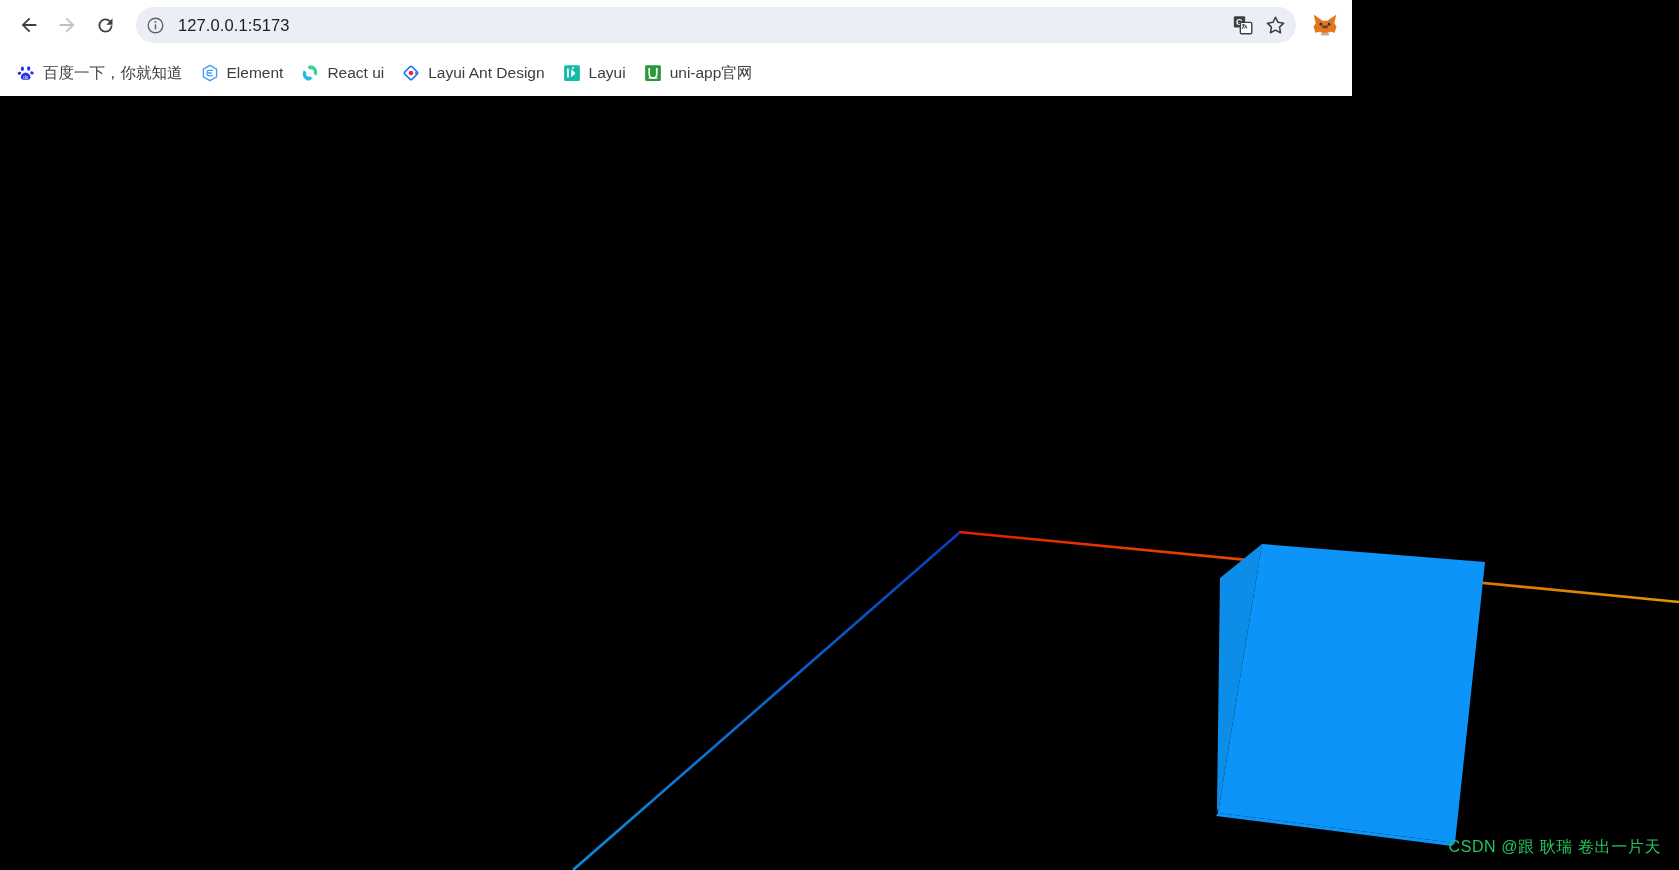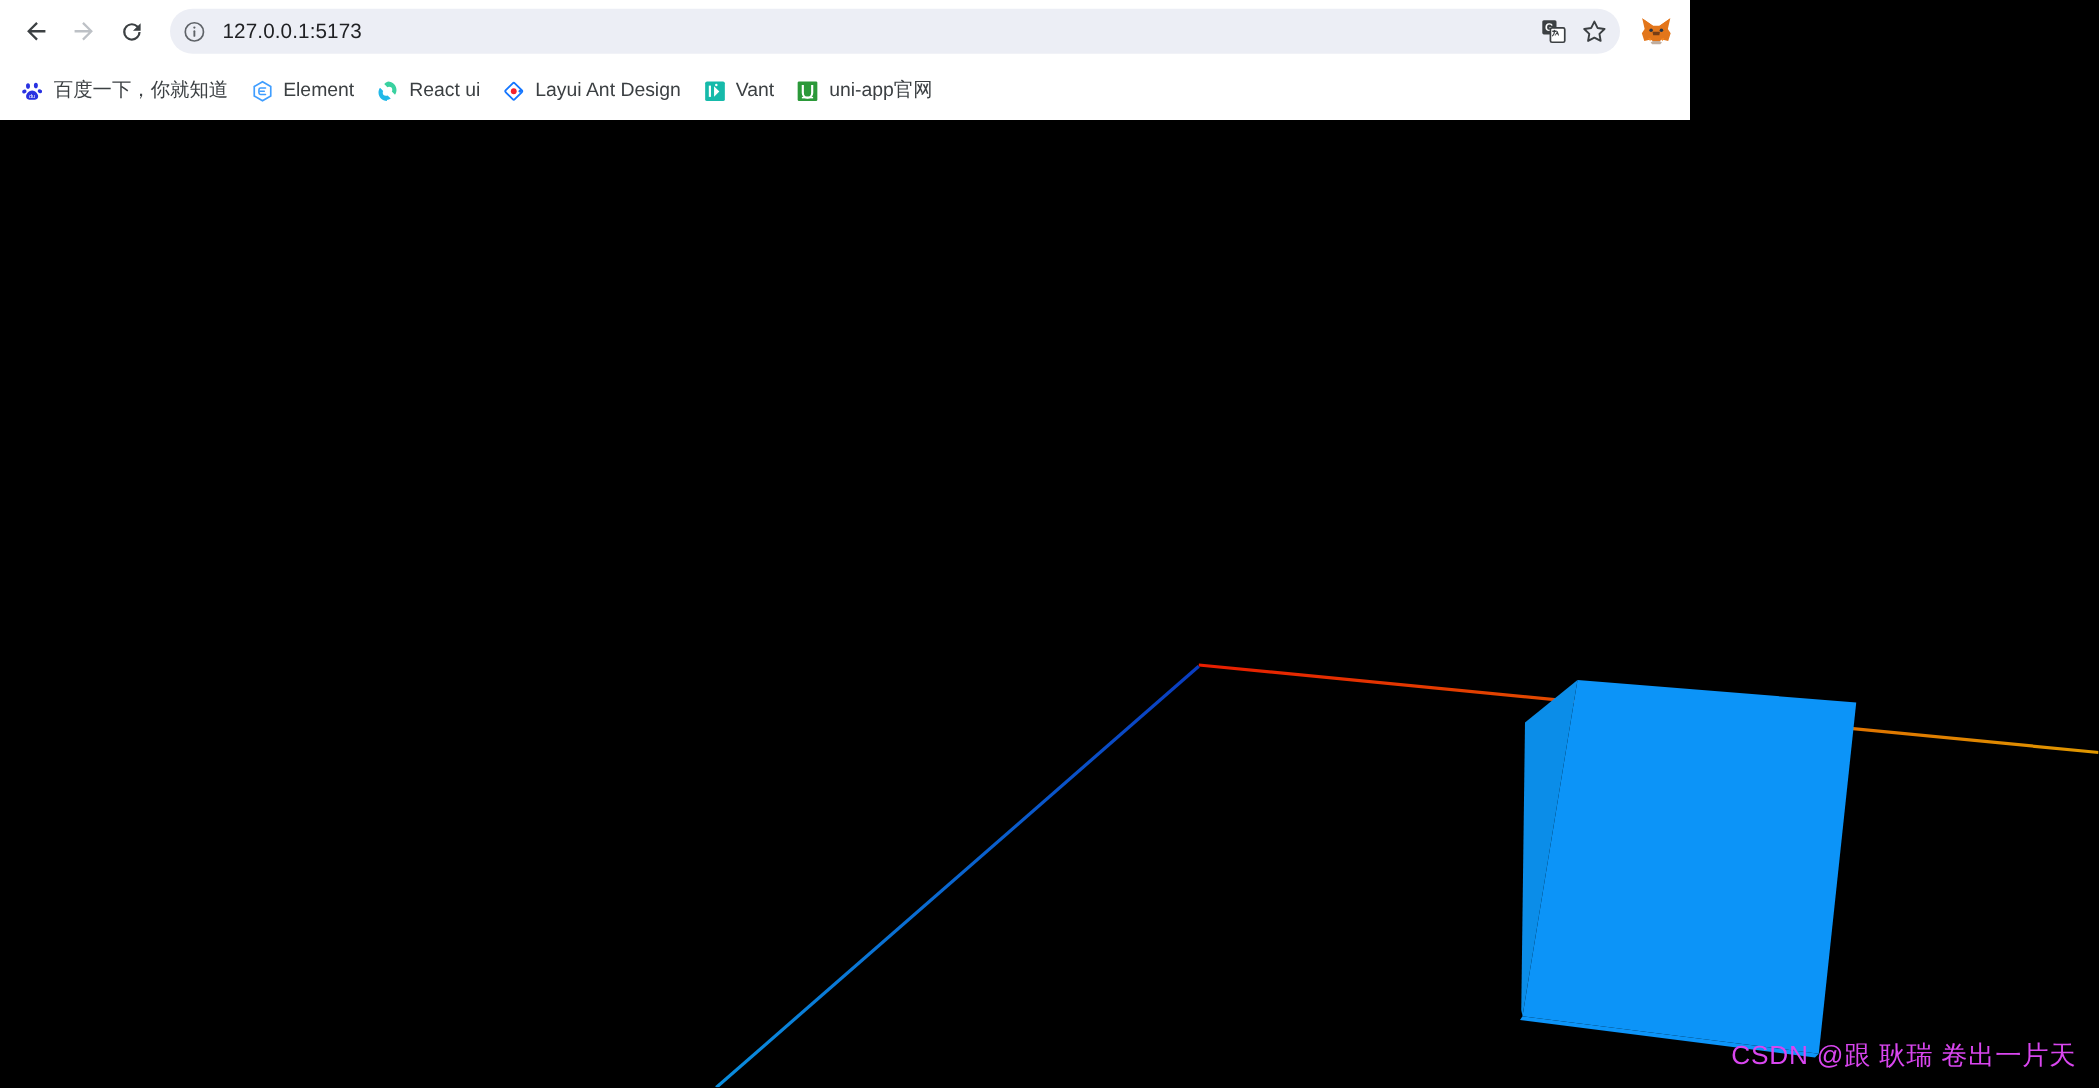--- a/index.html
+++ b/index.html
@@ -158,22 +158,22 @@
     background: #000000;
     overflow: hidden;
   }
 
   .viewport svg { display: block; }
 
   .watermark {
     position: absolute;
     right: 18px;
     bottom: 12px;
-    font-size: 21px;
-    color: #d946ef;
+    font-size: 16px;
+    color: #22c55e;
     letter-spacing: 0.6px;
     user-select: none;
     pointer-events: none;
     white-space: nowrap;
   }
 </style>
 </head>
 <body>
 
 <div id="app">
@@ -292,21 +292,21 @@
 
       <div class="bookmark">
         <span class="bm-icon">
           <svg width="18" height="18" viewBox="0 0 24 24">
             <rect x="1.5" y="1.5" width="21" height="21" rx="2" fill="#16baaa"></rect>
             <rect x="5.4" y="6" width="2.3" height="12" fill="#ffffff"></rect>
             <path d="M11 6.6l5.6 5.6-5.6 5.6z" fill="#ffffff"></path>
             <circle cx="13.4" cy="5.4" r="1.3" fill="#ffffff"></circle>
           </svg>
         </span>
-        <span class="bm-label">Vant</span>
+        <span class="bm-label">Layui</span>
       </div>
 
       <div class="bookmark">
         <span class="bm-icon">
           <svg width="18" height="18" viewBox="0 0 24 24">
             <rect x="1.5" y="1.5" width="21" height="21" rx="1.4" fill="#2b9939"></rect>
             <path d="M7 5.2v8.6a5 5 0 0010 0V5.2" fill="none" stroke="#ffffff" stroke-width="2.3"></path>
             <rect x="6" y="18" width="12" height="1.6" fill="#ffffff"></rect>
           </svg>
         </span>

